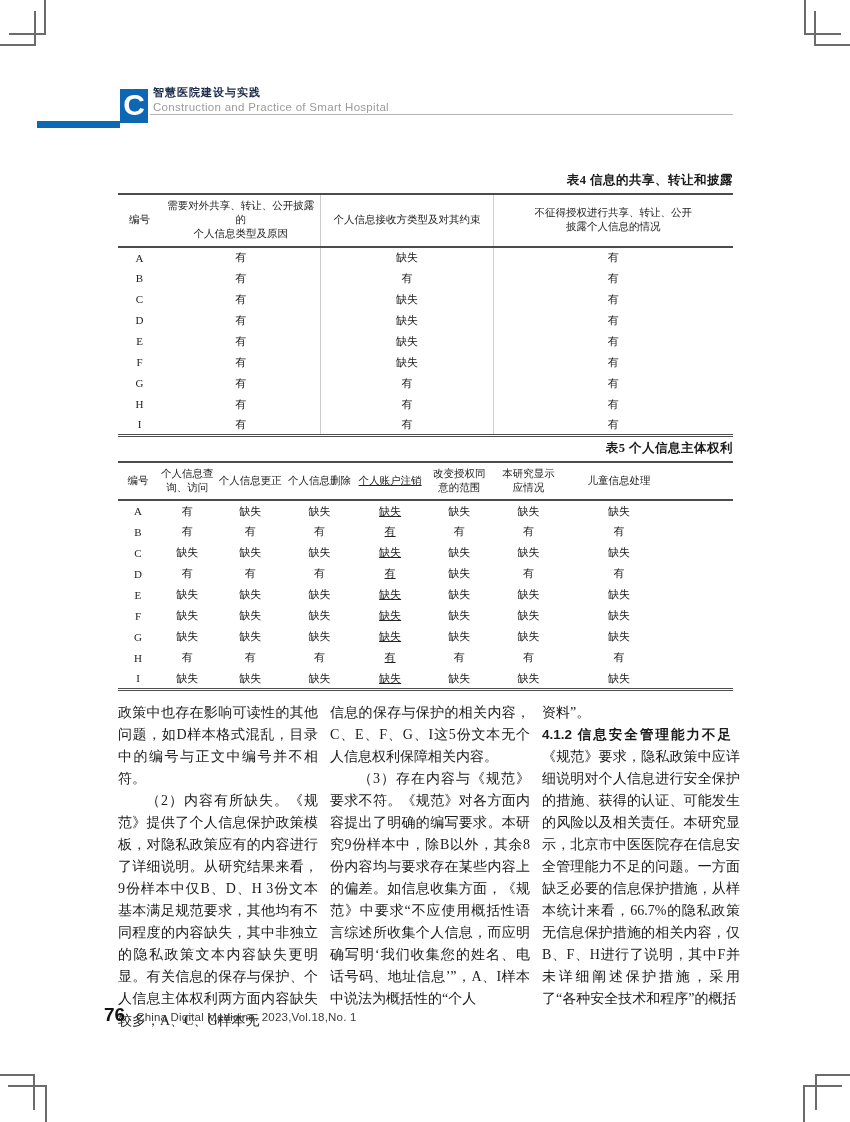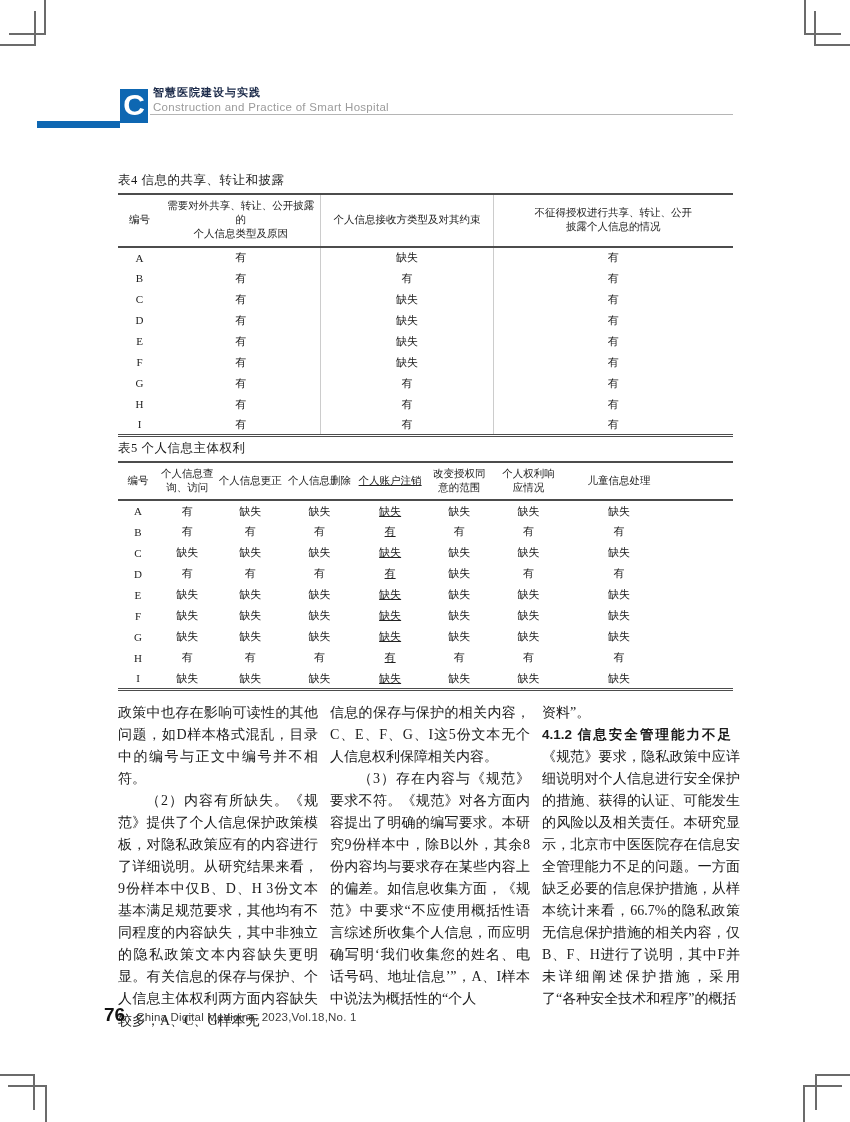--- a/index.html
+++ b/index.html
@@ -25,22 +25,22 @@
   .hdr-bar   { position:absolute; left:37px;  top:121px; width:83px;  height:7px; background:#0e67b2; }
   .hdr-logo  { position:absolute; left:120px; top:89px;  width:28px;  height:34px; background:#0e67b2;
                color:#fff; font-family:"Liberation Sans",sans-serif; font-weight:bold; font-size:30px;
                line-height:32px; text-align:center; }
   .hdr-zh    { position:absolute; left:153px; top:85px;  font-family:"Liberation Sans",sans-serif;
                font-weight:bold; font-size:11px; color:#1c2b4a; letter-spacing:1px; }
   .hdr-en    { position:absolute; left:153px; top:101px; font-family:"Liberation Sans",sans-serif;
                font-size:11.5px; color:#9b9b9b; letter-spacing:0.3px; }
 
   
-  .caption { position:absolute; left:118px; width:615px; text-align:left;
-             font-weight:normal; font-size:12.5px; color:#1a1a1a; letter-spacing:0.5px; }
+  .caption { position:absolute; left:118px; width:615px; text-align:right;
+             font-weight:bold; font-size:12.5px; color:#1a1a1a; letter-spacing:0.5px; }
   #cap4 { top:172px; }
   #cap5 { top:440px; }
 
   
   .dtable { position:absolute; left:118px; width:615px; border-collapse:collapse;
             border-top:2px solid #4c4c4c; border-bottom:3px double #4c4c4c;
             font-size:11px; color:#222; }
   .dtable thead th { border-bottom:2px solid #4c4c4c; font-weight:normal; font-size:10.5px;
                      padding:4px 1px; line-height:1.35; vertical-align:middle; text-align:center;
                      white-space:pre-line; }
@@ -172,21 +172,21 @@
     <thead>
         <tr>
           <th>编号</th>
           <th>个人信息查
 询、访问</th>
           <th>个人信息更正</th>
           <th>个人信息删除</th>
           <th>个人账户注销</th>
           <th>改变授权同
 意的范围</th>
-          <th>个人权利响
+          <th>本研究显示
 应情况</th>
           <th>儿童信息处理</th>
         </tr>
       </thead>
     <tbody>
         <tr>
           <td>A</td>
           <td>有</td>
           <td>缺失</td>
           <td>缺失</td>

